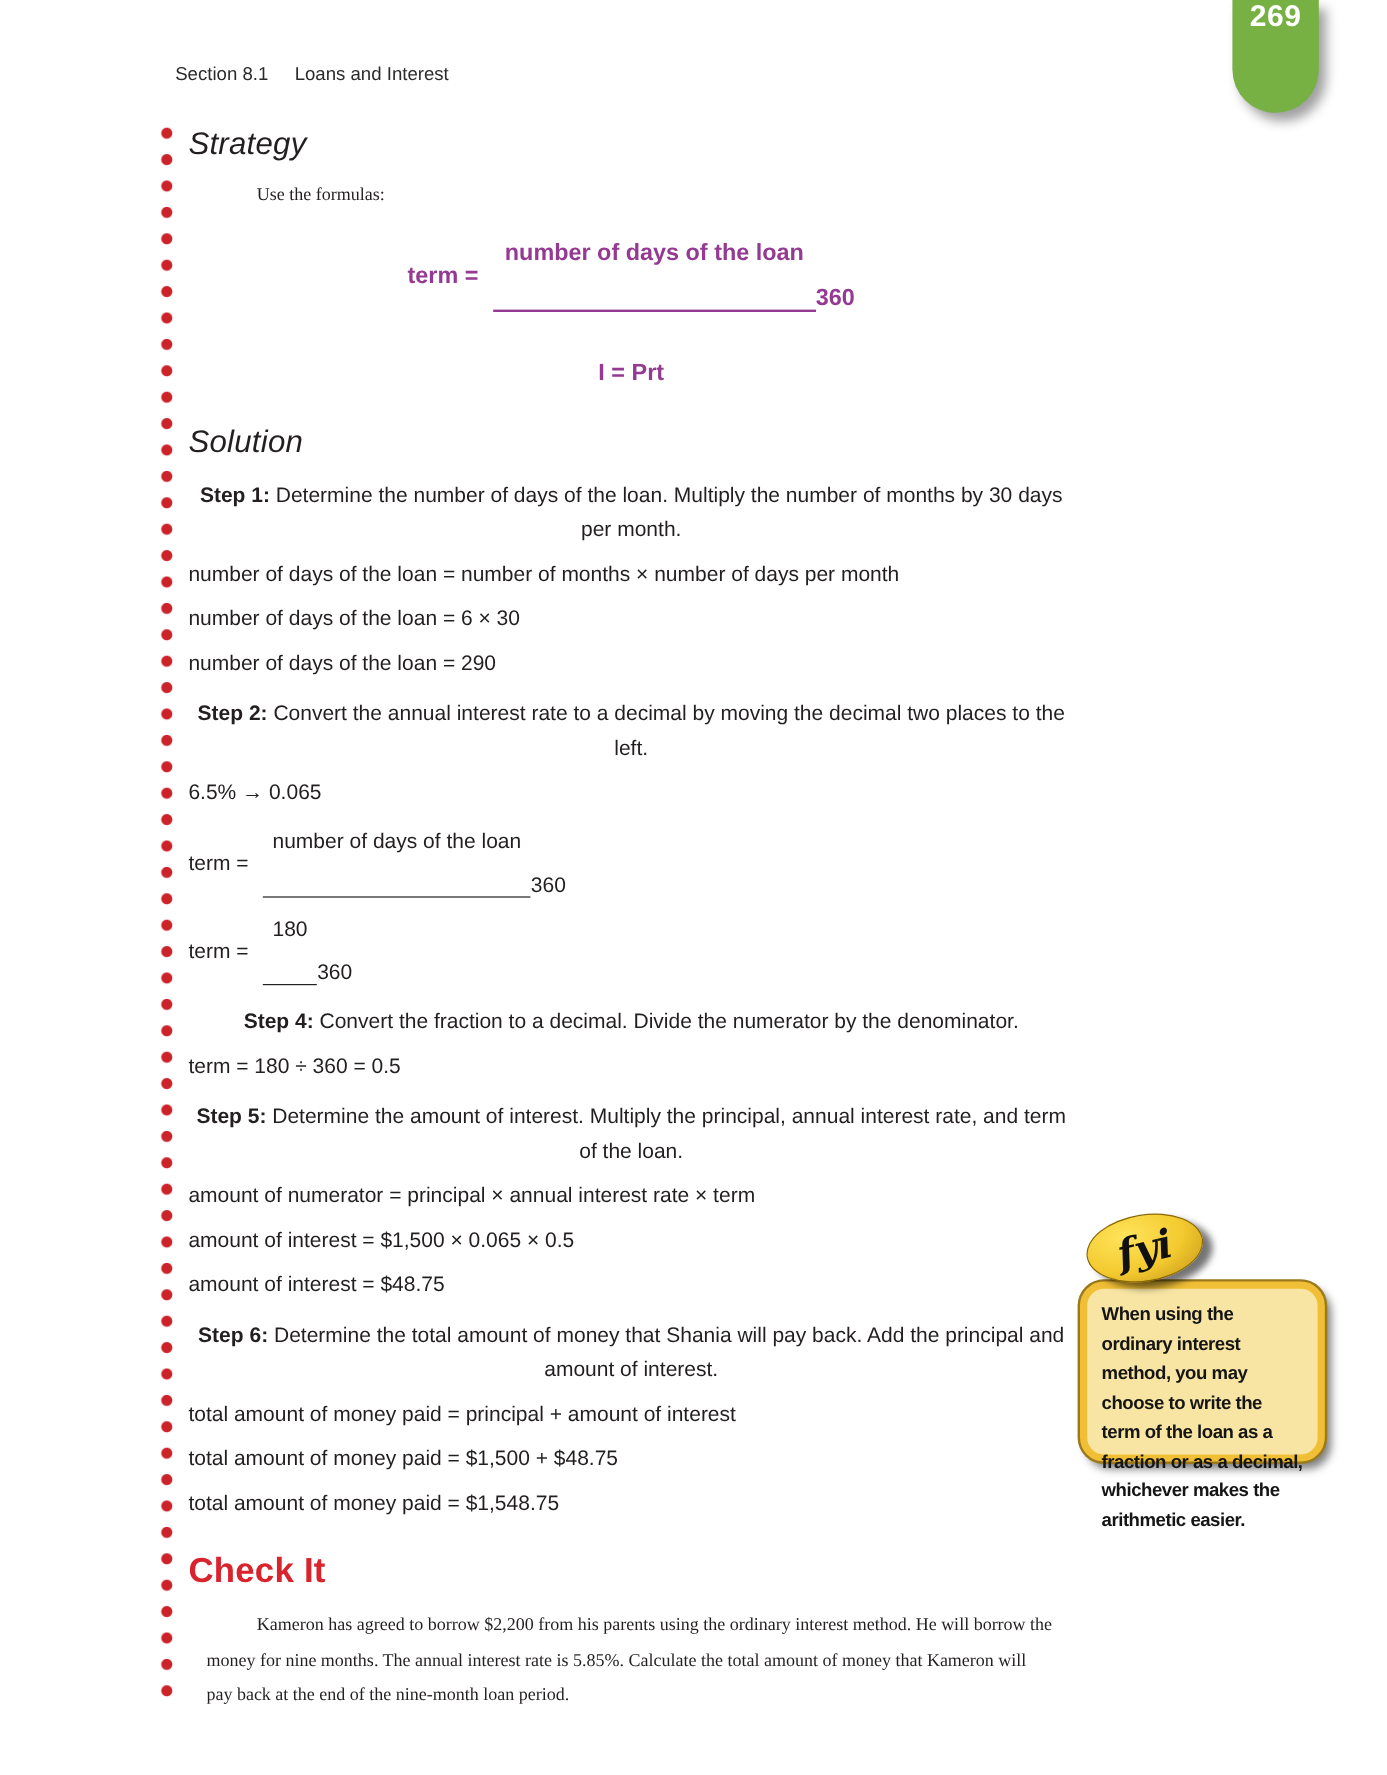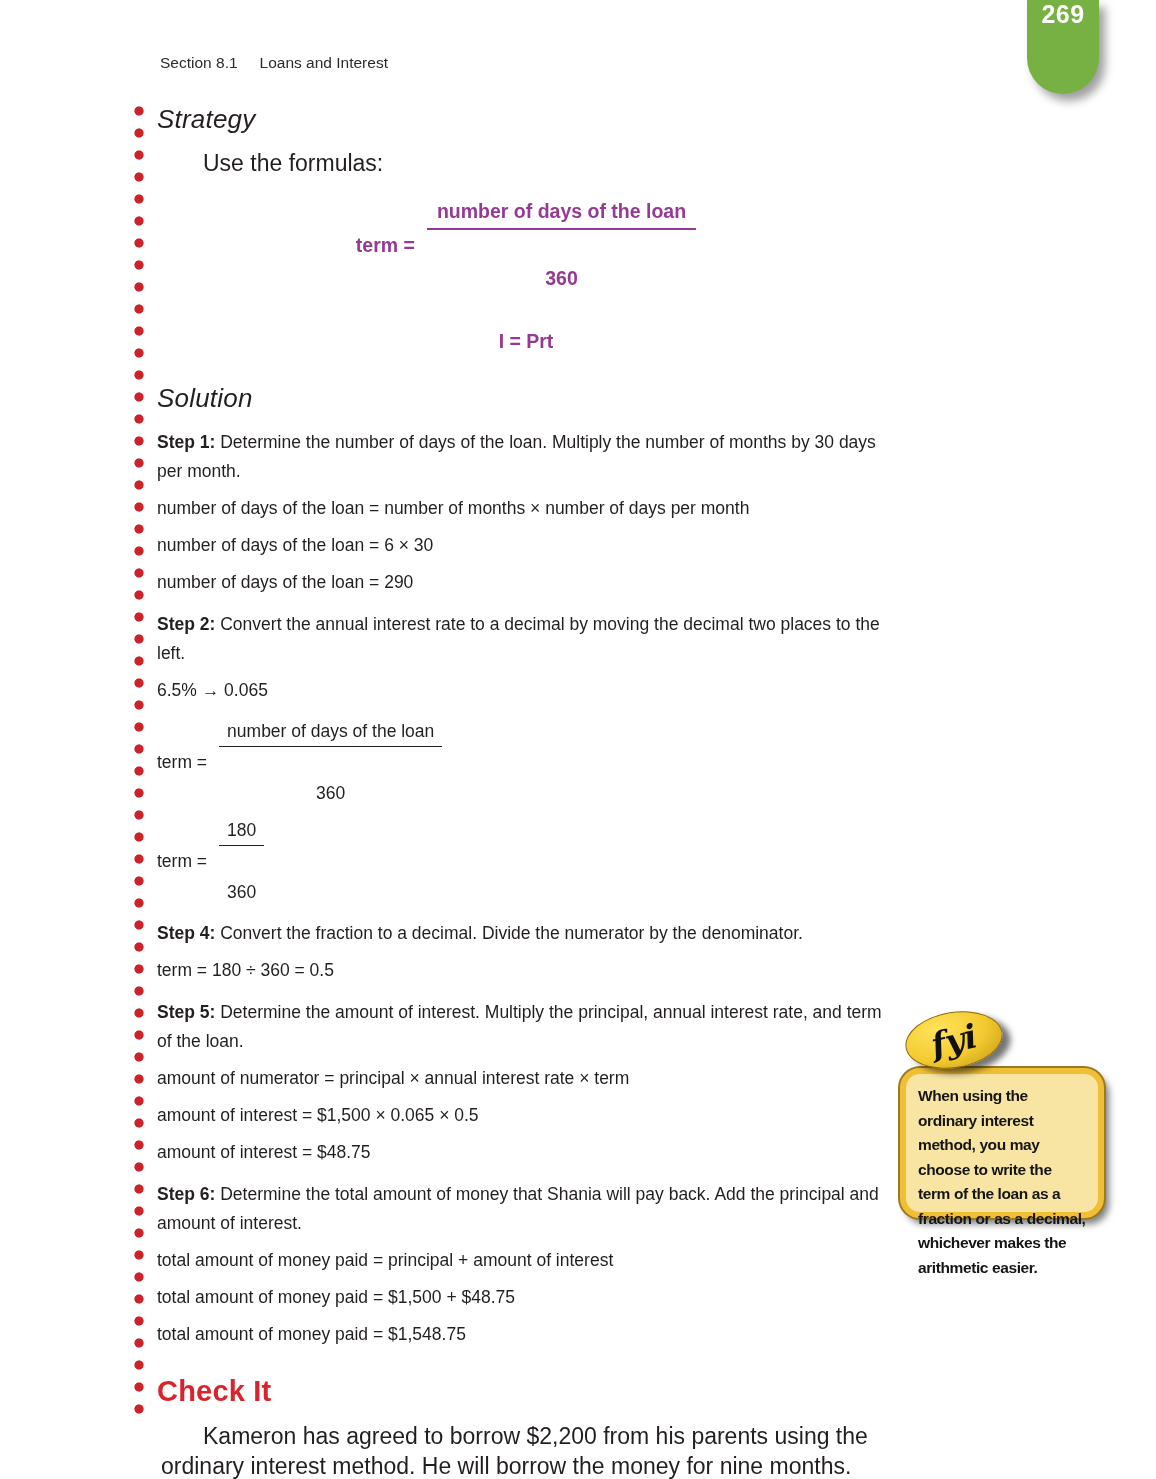--- a/index.html
+++ b/index.html
@@ -31,55 +31,56 @@
     box-shadow:6px 7px 10px rgba(0,0,0,0.38);
     display:flex; align-items:flex-start; justify-content:center;
     padding-bottom:17px;
   }
   .page-tab span{
     color:#ffffff; font-weight:bold; font-size:25px; letter-spacing:0.5px;
   }
 
   
   .running-header{
-    position:absolute; left:160px; top:54px;
+    position:absolute; left:146px; top:54px;
     font-size:15.5px; color:#2b2b2b;
   }
   .running-header .sec-title{ margin-left:22px; }
 
   
   .content{
     position:absolute; left:157px; top:98px;
     width:738px;
   }
   h2.script-head{
     font-style:italic; font-weight:normal;
     font-size:26px; color:#231f20;
     margin:6px 0 14px 0;
     letter-spacing:0.2px;
   }
   .indent-first{ text-indent:42px; }
   p.body-line{
-    font-size:23px; line-height:29px;
-    margin:8px 4px;
+    font-size:15px; line-height:29px;
+    margin:8px 15px;
+    font-family:Liberation Serif, serif;
   }
   
   .formula-center{ text-align:center; margin:22px 0 0 0; }
   .purple{ color:#943a93; font-weight:bold; }
   .formula-row{
     display:inline-flex; align-items:center; gap:12px;
     font-size:19.5px;
   }
-  .frac{ display:inline-flex; flex-direction:column; text-align:center; }
+  .frac{ display:inline-flex; flex-direction:row; text-align:center; }
   .frac .num{ padding:0 10px 5px 10px; border-bottom:2.5px solid #943a93; }
   .frac .den{ padding-top:5px;margin-top:32px; }
   .interest-formula{ margin:40px 0 10px 0; font-size:19.5px; }
 
   
-  .blocks p.step{ font-size:17.5px; line-height:29px; margin:13px 0 8px 0; }
+  .blocks p.step{ font-size:17.5px; line-height:29px; margin:13px 0 8px 0;text-align:center; }
   .blocks p.step strong{ font-weight:bold; }
   .blocks p.equation{ font-size:17.5px; line-height:29px; margin:8px 0; }
   .frac-row{
     display:flex; align-items:center; gap:12px;
     font-size:17.5px; margin:16px 0;
   }
   .frac-black .num{ padding:0 8px 4px 8px; border-bottom:1.6px solid #231f20; }
   .frac-black .den{ padding-top:4px; }
 
   

